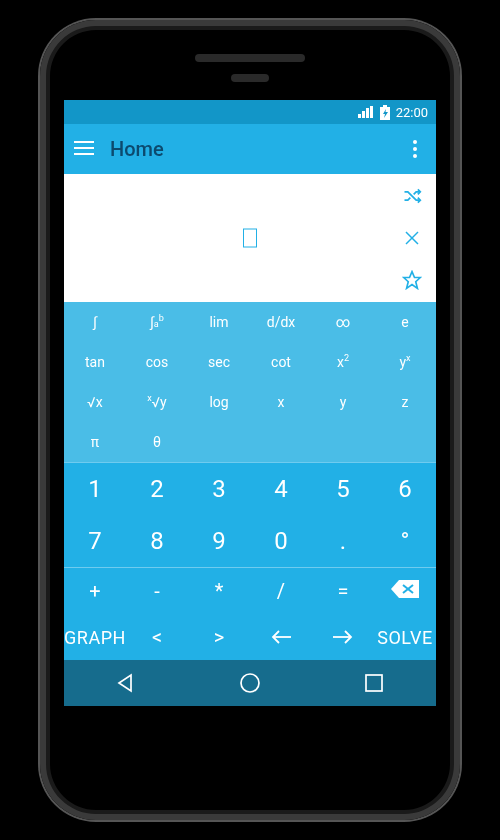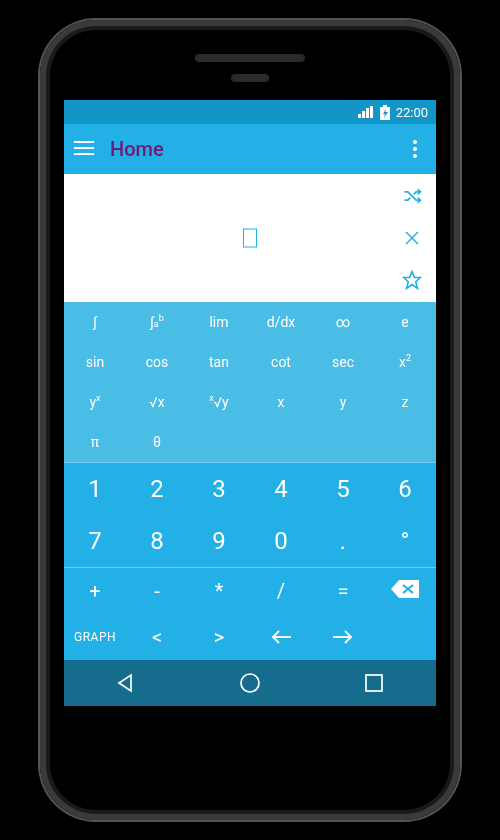--- a/index.html
+++ b/index.html
@@ -48,21 +48,21 @@
   .status {
     height:24px; background:#1296c8; 
     display:flex; align-items:center; justify-content:flex-end;
     padding:0 8px; color:#fff; font-size:13px; gap:6px;
   }
   .status svg { display:block; }
 
   
   .appbar {
     height:50px; background:#22b0e6;
-    display:flex; align-items:center; color:#701a75;
+    display:flex; align-items:center; color:#0c4a6e;
     padding:0 10px; gap:16px;
   }
   .appbar .title { font-size:20px; font-weight:500; }
   .appbar .spacer { flex:1; }
   .appbar .overflow { width:22px; height:30px; display:flex; flex-direction:column; align-items:center; justify-content:center; gap:3px; }
   .appbar .overflow span { width:4px; height:4px; border-radius:50%; background:#fff; }
 
   
   .display {
     background:#fff; flex:0 0 128px; position:relative;
@@ -88,21 +88,21 @@
   .panel-func { background:#4abde7; flex:0 0 160px; grid-template-rows:repeat(4,1fr); }
   .panel-func .key { font-size:14px; }
 
   .panel-num  { background:#22b0e6; flex:0 0 104px; grid-template-rows:repeat(2,1fr);
                 border-top:1px solid rgba(255,255,255,0.35);
                 border-bottom:1px solid rgba(255,255,255,0.35); }
   .panel-num .key { font-size:24px; font-weight:400; }
 
   .panel-op   { background:#22b0e6; flex:0 0 92px; grid-template-rows:repeat(2,1fr); }
   .panel-op .key { font-size:20px; }
-  .panel-op .key.small { font-size:12px; letter-spacing:0.5px; }
+  .panel-op .key.small { font-size:18px; letter-spacing:0.5px; }
 
   sup { font-size:0.65em; line-height:0; position:relative; top:-0.4em; }
   sub { font-size:0.65em; line-height:0; position:relative; top:0.25em; }
 
   
   .navbar {
     height:46px; background:#166c8d;
     display:flex; align-items:center; justify-content:space-around;
   }
   .navbar .nbtn { width:60px; height:30px; display:flex; align-items:center; justify-content:center; }
@@ -190,39 +190,39 @@
             <span>d/dx</span>
           </div>
         <div class="key">
             <span>∞</span>
           </div>
         <div class="key">
             <span>e</span>
           </div>
 
         <div class="key">
-            <span>sin</span>
+            <span>tan</span>
           </div>
         <div class="key">
             <span>cos</span>
           </div>
         <div class="key">
-            <span>tan</span>
+            <span>sec</span>
           </div>
         <div class="key">
             <span>cot</span>
-          </div>
-        <div class="key">
-            <span>sec</span>
           </div>
 
         <div class="key">x<sup>2</sup></div>
         <div class="key">y<sup>x</sup></div>
         <div class="key">√x</div>
         <div class="key"><sup>x</sup>√y</div>
+        <div class="key">
+            <span>log</span>
+          </div>
 
         <div class="key">
             <span>x</span>
           </div>
         <div class="key">
             <span>y</span>
           </div>
         <div class="key">
             <span>z</span>
           </div>
@@ -318,20 +318,23 @@
           </span>
         </div>
         <div class="key">
           <span>
             <svg width="22" height="14" viewBox="0 0 22 14" fill="none" stroke="#fff" stroke-width="1.8">
               <path d="M1 7 H19"></path>
                 <path d="M13 1 L19 7 L13 13"></path>
             </svg>
           </span>
         </div>
+        <div class="key small">
+            <span>SOLVE</span>
+          </div>
       </div>
 
       <div class="navbar">
         <div class="nbtn">
           <svg width="20" height="20" viewBox="0 0 20 20" fill="none" stroke="#fff" stroke-width="1.7">
             <polygon points="15,2 15,18 3,10"></polygon>
           </svg>
         </div>
         <div class="nbtn">
           <svg width="22" height="22" viewBox="0 0 22 22" fill="none" stroke="#fff" stroke-width="1.7">

